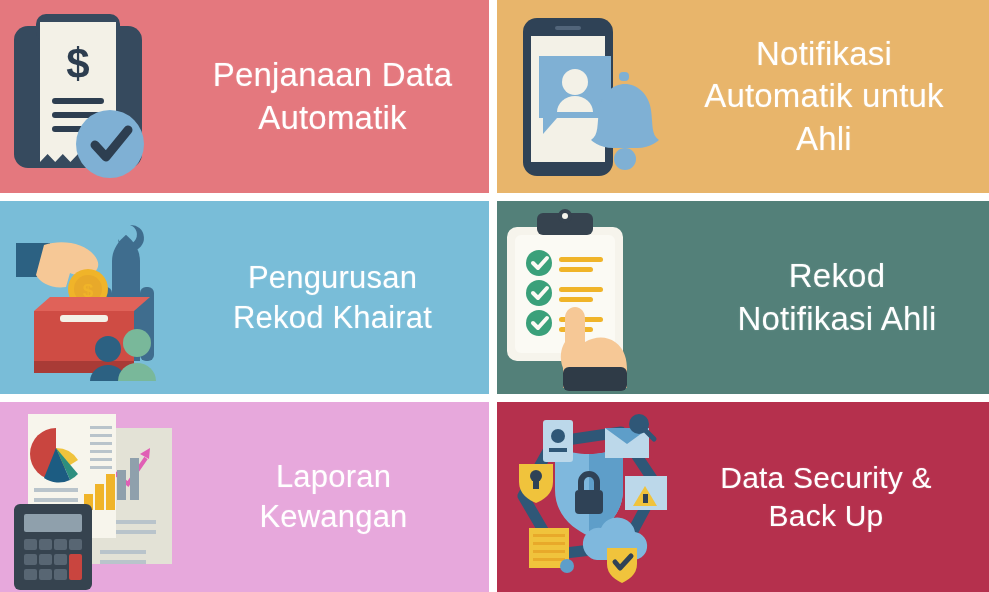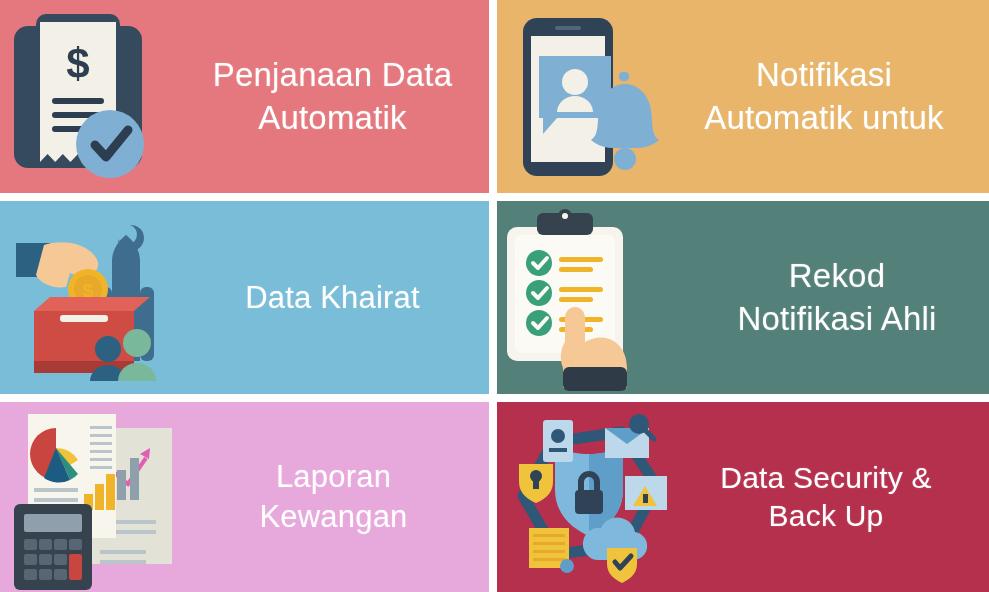--- a/index.html
+++ b/index.html
@@ -95,20 +95,21 @@
         <circle cx="78" cy="82" r="13" fill="#f3f1e7"></circle>
         <path d="M60 112 a18 16 0 0 1 36 0 z" fill="#f3f1e7"></path>
         <path d="M100 142 c-14 0 -22 -8 -22 -8 c8 -5 6 -16 8 -30 c2 -16 14 -26 26 -26 c12 0 24 10 26 26 c2 14 0 25 8 30 c0 0 -8 8 -22 8 z" fill="#7fb0d4" transform="translate(16,6)"></path>
         <circle cx="128" cy="159" r="11" fill="#7fb0d4"></circle>
         <rect x="122" y="72" width="10" height="9" rx="4" fill="#7fb0d4"></rect>
       </svg>
     </div>
     <div class="label">
       <div>Notifikasi</div>
       <div>Automatik untuk</div>
+      <div>Ahli</div>
     </div>
   </div>
 
   <div class="gap"></div>
   <div class="gap"></div>
   <div class="gap"></div>
 
   <div class="card" id="card-fund" style="background:#79bdd8">
     <div class="art">
       <svg viewBox="0 0 190 193" xmlns="http://www.w3.org/2000/svg">
@@ -125,21 +126,22 @@
         <path d="M34 110 l16 -14 h100 l-16 14 z" fill="#e06259"></path>
         <rect x="60" y="114" width="48" height="7" rx="3" fill="#f3f1e7"></rect>
         <rect x="34" y="160" width="100" height="12" fill="#a93b36"></rect>
         <circle cx="108" cy="148" r="13" fill="#2c6182"></circle>
         <path d="M90 180 a18 16 0 0 1 36 0 z" fill="#2c6182"></path>
         <circle cx="137" cy="142" r="14" fill="#79b89a"></circle>
         <path d="M118 180 a19 18 0 0 1 38 0 z" fill="#79b89a"></path>
       </svg>
     </div>
     <div class="label">
-      <div>Data Khairat</div>
+      <div>Pengurusan</div>
+      <div>Rekod Khairat</div>
     </div>
   </div>
 
   <div class="gap"></div>
 
   <div class="card" id="card-record" style="background:#538079">
     <div class="art">
       <svg viewBox="0 0 200 193" xmlns="http://www.w3.org/2000/svg">
         <rect x="10" y="26" width="116" height="134" rx="10" fill="#f6f4ec"></rect>
         <rect x="18" y="34" width="100" height="118" rx="6" fill="#fbfaf4"></rect>

